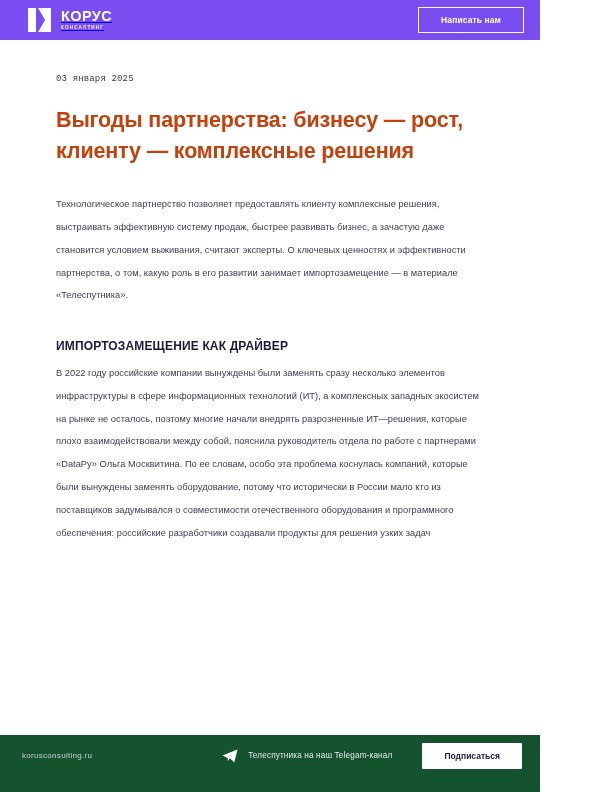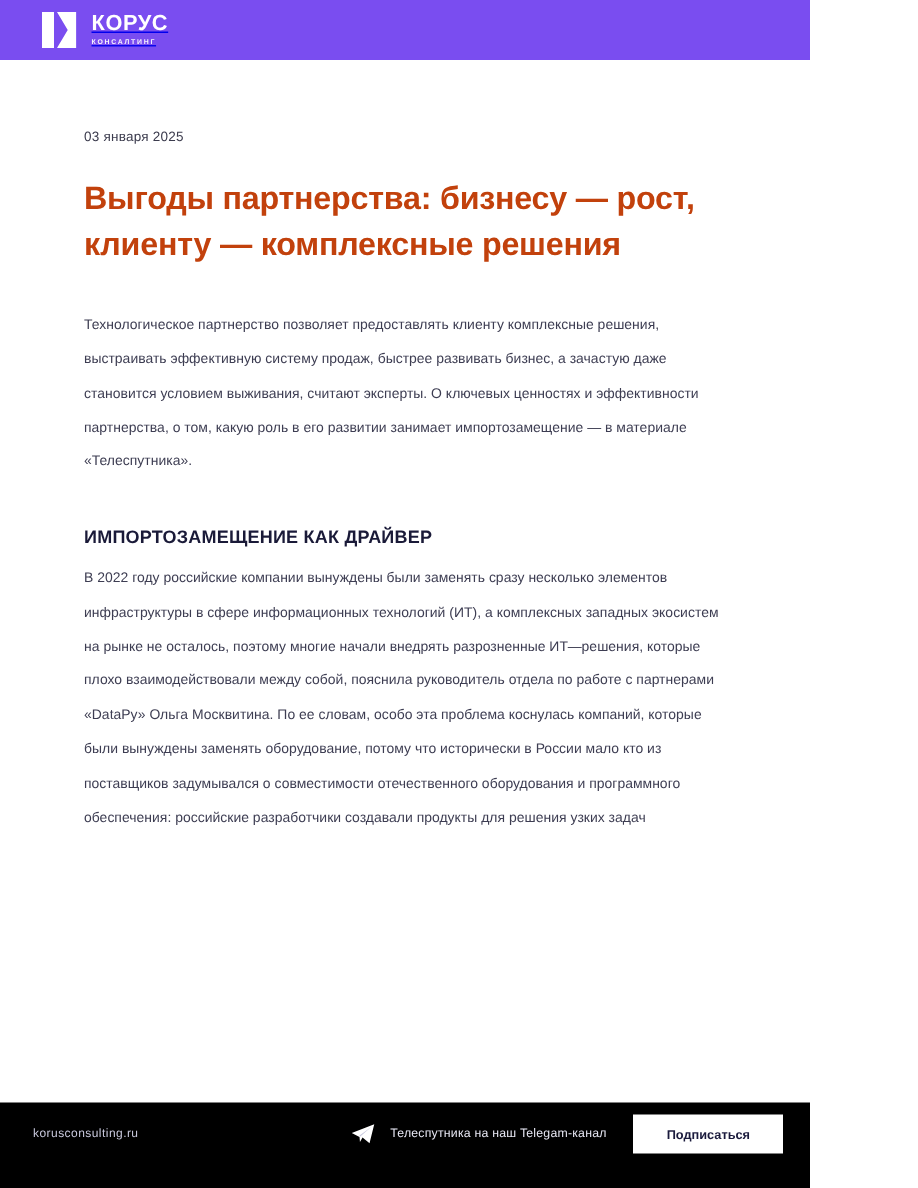--- a/index.html
+++ b/index.html
@@ -109,22 +109,23 @@
   
   .content {
     flex: 1 1 auto;
     padding: 0 56px;
     overflow: hidden;
   }
 
   .article-date {
     font-size: 9px;
     color: #3b3b4d;
-    margin-top: 46px;
+    margin-top: 34px;
     letter-spacing: 0.15px;
+    font-family: Liberation Mono, monospace;
   }
 
   .article-title {
     margin-top: 21px;
     font-size: 21.5px;
     font-weight: bold;
     line-height: 1.45;
     color: #c2410c;
     letter-spacing: -0.15px;
   }
@@ -147,21 +148,21 @@
   }
 
   .para-body {
     margin-top: 9px;
   }
 
   
   .site-footer {
     height: 57px;
     min-height: 57px;
-    background: #000000;
+    background: #14532d;
     display: flex;
     align-items: center;
     padding: 0 10px 16px 22px;
     gap: 10px;
   }
 
   .footer-url {
     font-size: 8px;
     color: #c9c9dd;
     letter-spacing: 0.3px;
@@ -185,21 +186,21 @@
   }
 
   .footer-tg-text {
     font-size: 8.2px;
     color: #e6e6f2;
     letter-spacing: 0.15px;
     white-space: nowrap;
   }
 
   .footer-cta {
-    margin-left: 8px;
+    margin-left: 20px;
     margin-right: 8px;
     background: #ffffff;
     border: none;
     color: #1a1a3c;
     font-family: inherit;
     font-size: 8.5px;
     font-weight: bold;
     padding: 8px 22px;
     cursor: pointer;
     white-space: nowrap;
@@ -217,20 +218,21 @@
       <span class="logo-mark">
         <span class="bar"></span>
         <span class="wedge"></span>
       </span>
       <span class="logo-text">
         <span class="logo-title">КОРУС</span>
         <span class="logo-sub">КОНСАЛТИНГ</span>
       </span>
     </a>
 
+    <button class="header-cta">Написать нам</button>
 
   </header>
 
   <main class="content">
 
     <div class="article-date">03 января 2025</div>
 
     <h1 class="article-title">Выгоды партнерства: бизнесу — рост, клиенту — комплексные решения</h1>
 
     <p class="article-para">Технологическое партнерство позволяет предоставлять клиенту комплексные решения, выстраивать эффективную систему продаж, быстрее развивать бизнес, а зачастую даже становится условием выживания, считают эксперты. О ключевых ценностях и эффективности партнерства, о том, какую роль в его развитии занимает импортозамещение — в материале «Телеспутника».</p>

